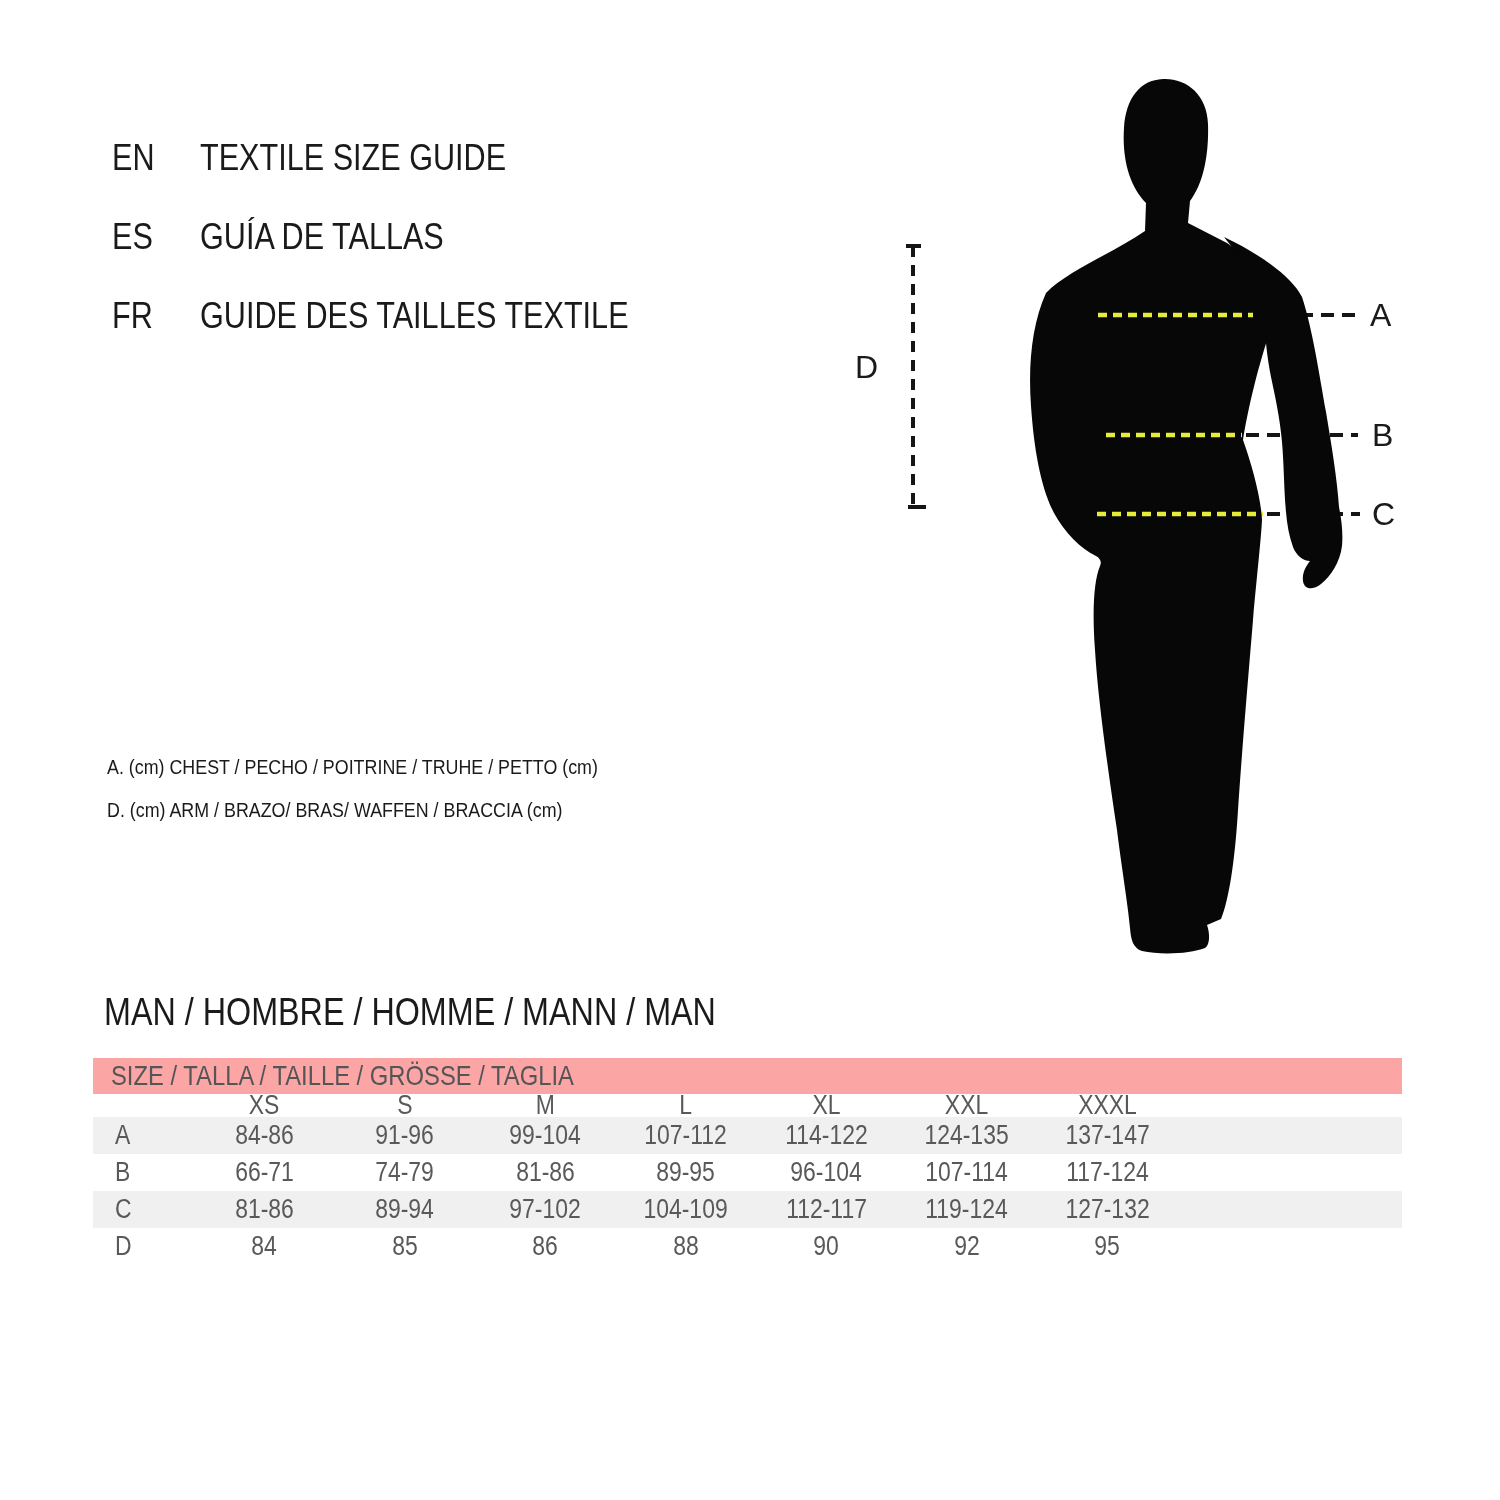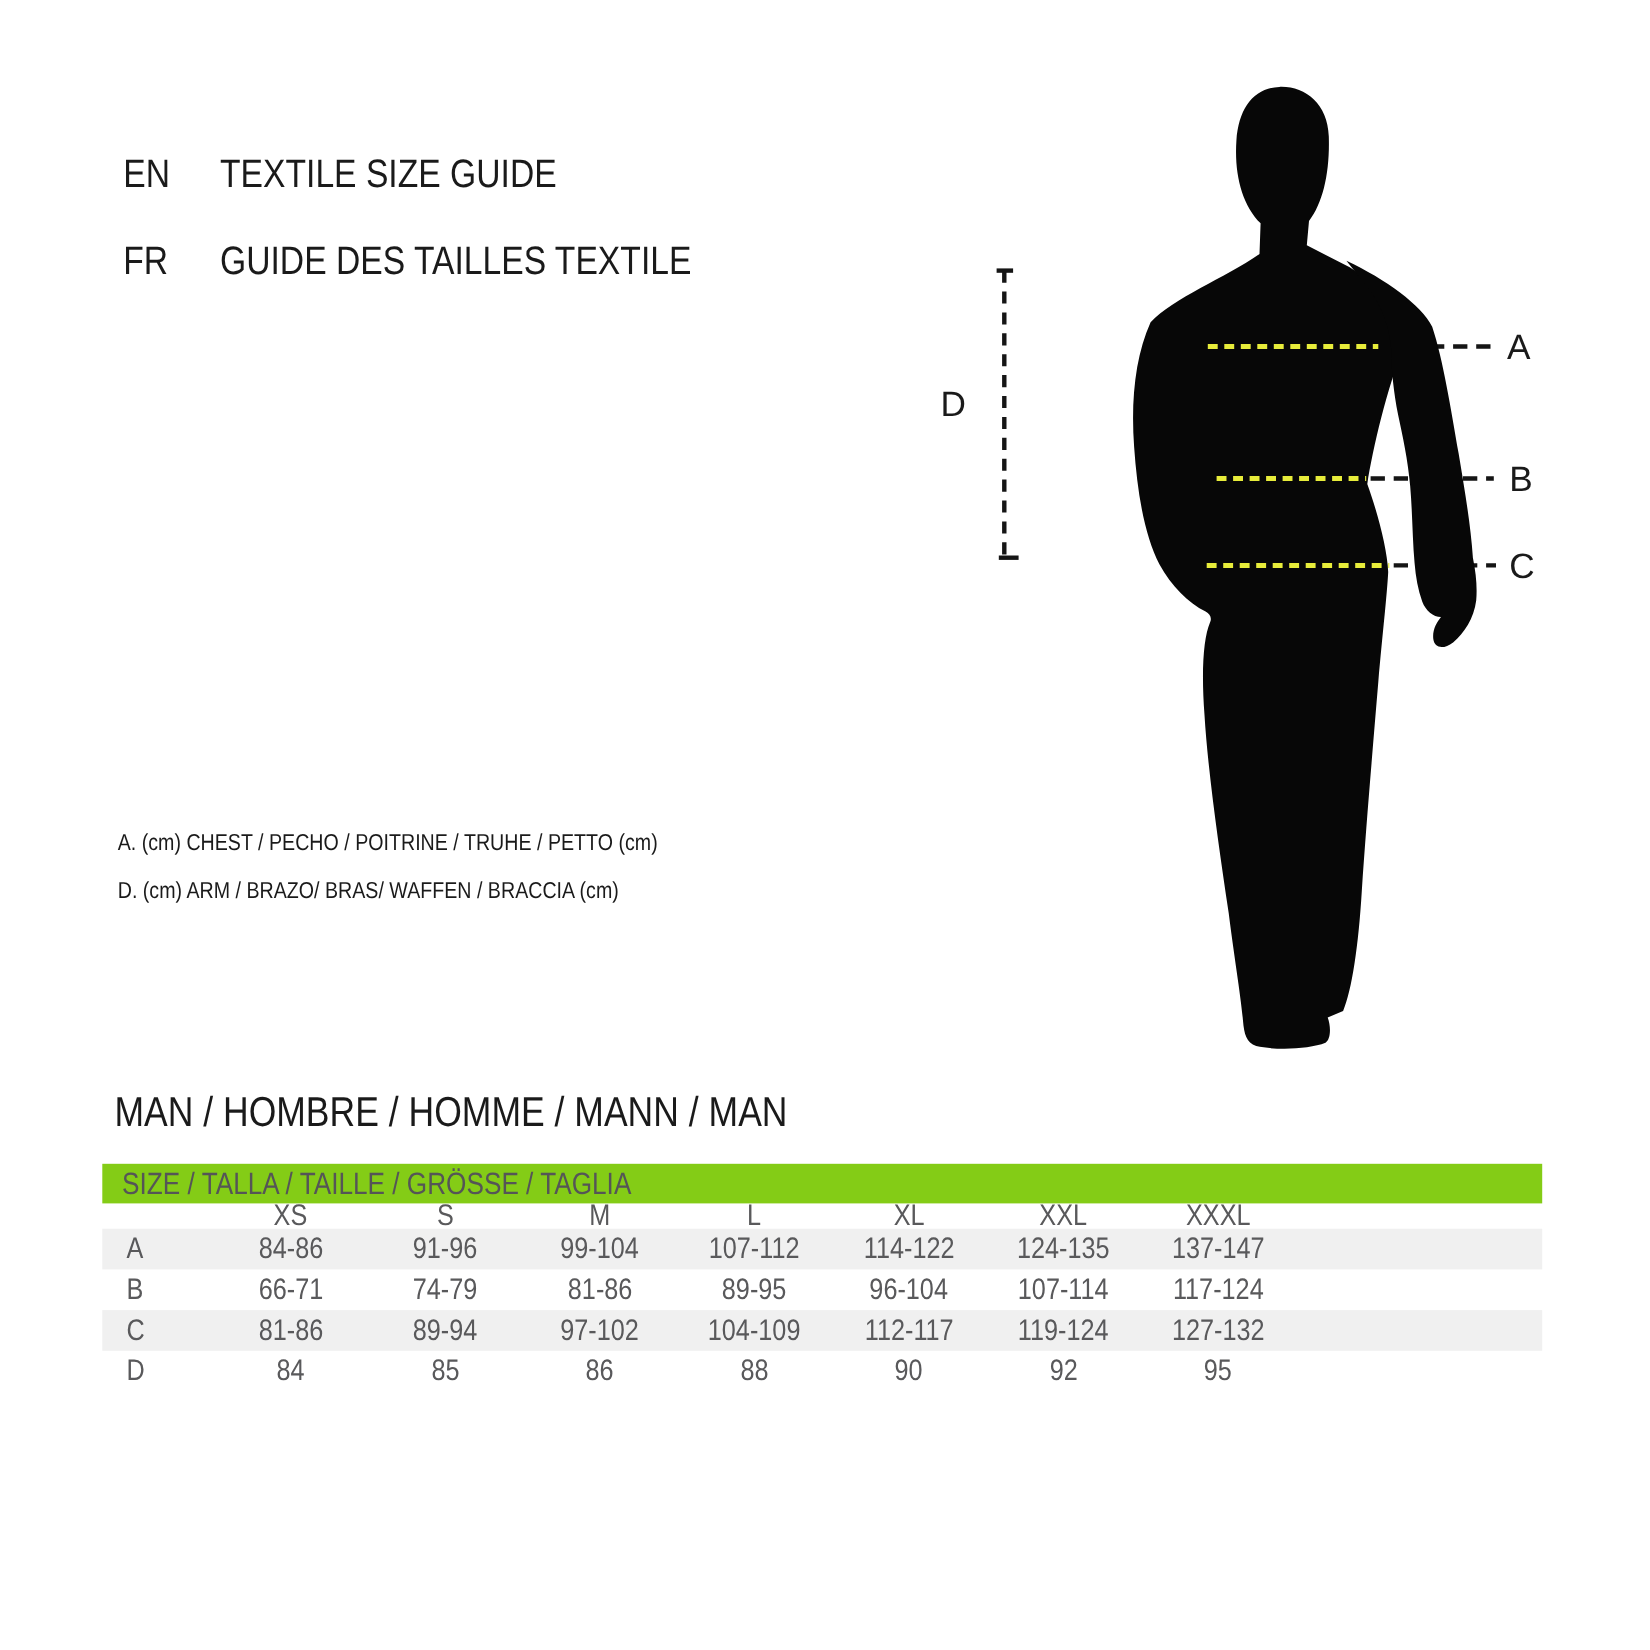--- a/index.html
+++ b/index.html
@@ -12,39 +12,43 @@
   .langs{position:absolute;left:112px;top:98px;}
   .lrow{display:flex;height:39px;line-height:39px;font-size:36px;margin-top:40px;}
   .lcode{width:88px;flex:0 0 88px;}
   
   .legend{position:absolute;left:107px;top:745px;}
   .legrow{height:43px;line-height:43px;font-size:21px;}
   
   .sect{position:absolute;left:104px;top:992px;height:40px;line-height:40px;font-size:38px;}
   
   .sizetable{position:absolute;left:93px;top:1058px;width:1309px;color:#59595b;}
-  .tbar{height:36px;line-height:36px;background:#84cc16;color:#555557;font-size:28px;padding-left:18px;}
+  .tbar{height:36px;line-height:36px;background:#fca5a5;color:#555557;font-size:28px;padding-left:18px;}
   .trow{display:flex;height:37px;align-items:center;}
   .trow.sizes{height:23px;}
   .trow.stripe{background:#f0f0f0;}
   .cell{flex:0 0 140.5px;width:140.5px;text-align:center;font-size:27px;}
   .cell.label{flex:0 0 79px;width:79px;text-align:left;padding-left:22px;}
   .cell.filler{flex:1 1 auto;text-align:left;}
   .figsvg{position:absolute;left:830px;top:60px;}
   svg text{font-family:"Liberation Sans","DejaVu Sans",sans-serif;}
 </style>
 </head>
 <body>
 
 <div class="page">
 
   <div class="langs">
     <div class="lrow">
       <span class="lcode"><span class="cl">EN</span></span>
       <span class="cl">TEXTILE SIZE GUIDE</span>
+    </div>
+    <div class="lrow">
+      <span class="lcode"><span class="cl">ES</span></span>
+      <span class="cl">GUÍA DE TALLAS</span>
     </div>
     <div class="lrow">
       <span class="lcode"><span class="cl">FR</span></span>
       <span class="cl">GUIDE DES TAILLES TEXTILE</span>
     </div>
   </div>
 
   <svg class="figsvg" width="580" height="920" viewBox="830 60 580 920">
 
     <line x1="1300" y1="315" x2="1358" y2="315" stroke="#151515" stroke-width="4" stroke-dasharray="13 8"></line>

